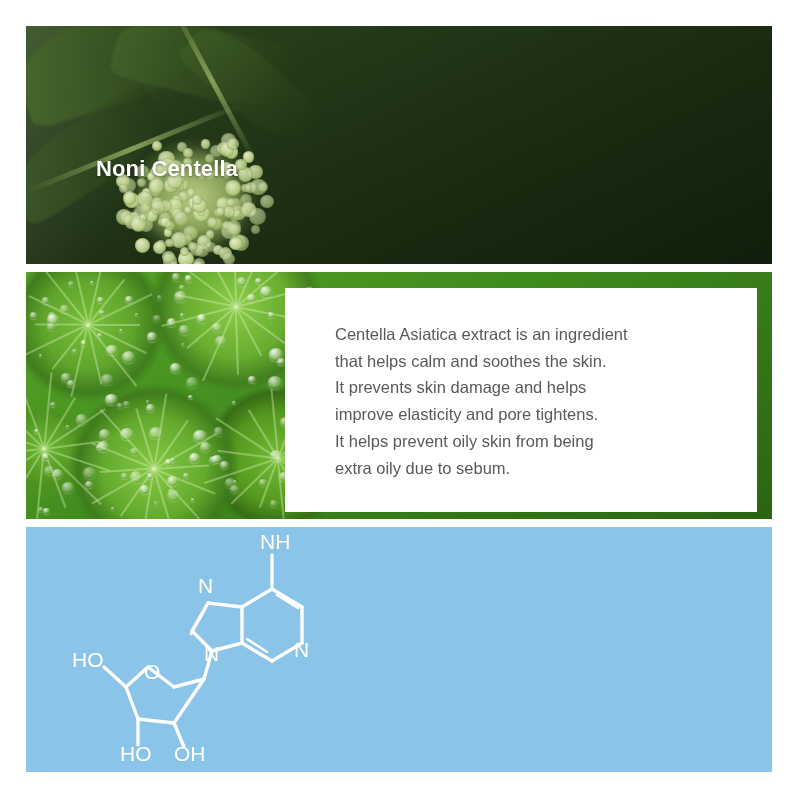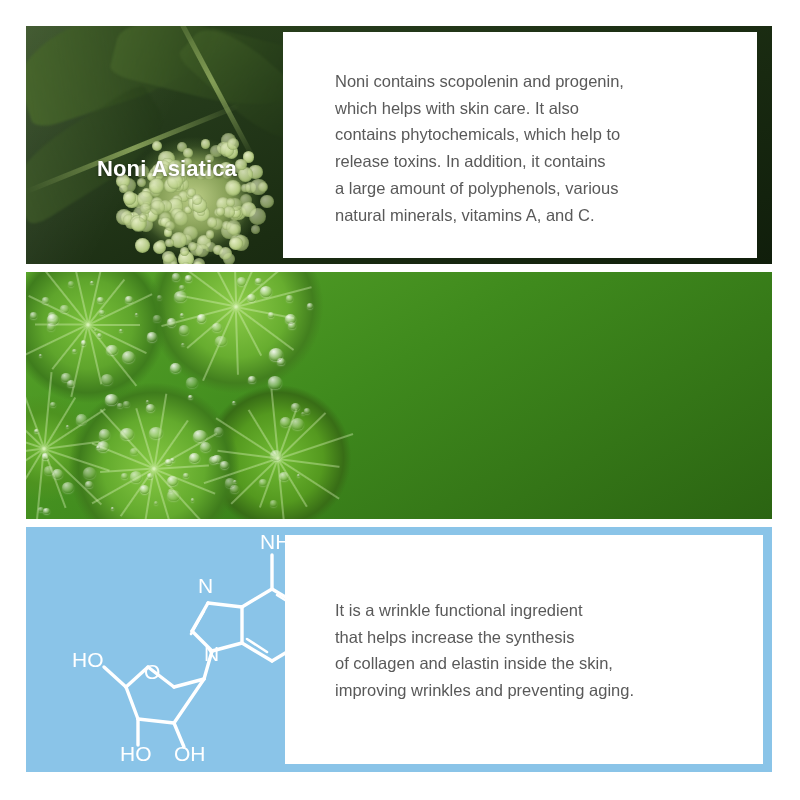--- a/index.html
+++ b/index.html
@@ -321,29 +321,21 @@
           <div class="bump" style="left: 114.081px; top: 176.975px; width: 11.4041px; height: 11.4041px; opacity: 0.62;"></div>
           <div class="bump" style="left: 139.243px; top: 195.099px; width: 10.1829px; height: 10.1829px; opacity: 0.62;"></div>
           <div class="bump" style="left: 180.791px; top: 191.111px; width: 10.4803px; height: 10.4803px; opacity: 0.77;"></div>
           <div class="bump" style="left: 148.079px; top: 185.495px; width: 14.1851px; height: 14.1851px; opacity: 0.63;"></div>
           <div class="bump" style="left: 190.438px; top: 181.289px; width: 8.85285px; height: 8.85285px; opacity: 0.82;"></div>
           <div class="bump" style="left: 138.808px; top: 212.53px; width: 8.70579px; height: 8.70579px; opacity: 0.82;"></div>
           <div class="bump" style="left: 201.03px; top: 112.178px; width: 11.6328px; height: 11.6328px; opacity: 0.78;"></div>
           <div class="bump" style="left: 140.864px; top: 146.649px; width: 16.1894px; height: 16.1894px; opacity: 0.79;"></div>
         </div>
     </div>
-    <div class="panel-title">Noni Asiatica</div>
-    <div class="text-card">
-      <p>Noni contains scopolenin and progenin,
-which helps with skin care. It also
-contains phytochemicals, which help to
-release toxins. In addition, it contains
-a large amount of polyphenols, various
-natural minerals, vitamins A, and C.</p>
-    </div>
+    <div class="panel-title">Noni Centella</div>
   </div>
 
   <div class="panel" id="panel-centella">
     <div class="panel-media">
       <div id="centella-veins">
           <div class="vein" style="left: 62px; top: 52px; width: 52px; transform: rotate(0deg);"></div>
           <div class="vein" style="left: 62px; top: 52px; width: 65px; transform: rotate(25.7143deg);"></div>
           <div class="vein" style="left: 62px; top: 52px; width: 78px; transform: rotate(51.4286deg);"></div>
           <div class="vein" style="left: 62px; top: 52px; width: 61px; transform: rotate(77.1429deg);"></div>
           <div class="vein" style="left: 62px; top: 52px; width: 74px; transform: rotate(102.857deg);"></div>
@@ -520,20 +512,28 @@
           <div class="drop" style="left: 264.637px; top: 131.073px; width: 8.92721px; height: 8.21303px; opacity: 0.77;"></div>
           <div class="drop" style="left: 94.9489px; top: 200.641px; width: 7.00466px; height: 6.44429px; opacity: 0.62;"></div>
           <div class="drop" style="left: 244.396px; top: 228.094px; width: 7.07389px; height: 6.50797px; opacity: 0.53;"></div>
           <div class="drop" style="left: 270.831px; top: 201.678px; width: 3.29537px; height: 3.03174px; opacity: 0.87;"></div>
           <div class="drop" style="left: 34.9949px; top: 100.826px; width: 10.2px; height: 9.38398px; opacity: 0.73;"></div>
           <div class="drop" style="left: 139.183px; top: 187.043px; width: 6.46674px; height: 5.9494px; opacity: 0.92;"></div>
           <div class="drop" style="left: 15.9145px; top: 25.4671px; width: 7.0339px; height: 6.47119px; opacity: 0.73;"></div>
         </div>
     </div>
 
+    <div class="text-card">
+      <p>Centella Asiatica extract is an ingredient
+that helps calm and soothes the skin.
+It prevents skin damage and helps
+improve elasticity and pore tightens.
+It helps prevent oily skin from being
+extra oily due to sebum.</p>
+    </div>
   </div>
 
   <div class="panel" id="panel-adenosine">
     <div class="panel-media">
       <svg class="mol" width="300" height="245" viewBox="0 0 300 245">
         <g fill="none" stroke="#ffffff" stroke-width="3.4" stroke-linecap="round" stroke-linejoin="round">
 
           <path d="M246 28 L246 62"></path>
           <path d="M246 62 L216 80"></path>
           <path d="M216 80 L216 116"></path>
@@ -570,21 +570,15 @@
           <text x="172" y="66">N</text>
           <text x="178" y="134">N</text>
           <text x="268" y="130">N</text>
           <text x="46" y="140">HO</text>
           <text x="94" y="234">HO</text>
           <text x="148" y="234">OH</text>
           <text x="118" y="152">O</text>
         </g>
       </svg>
     </div>
-    <div class="text-card">
-      <p>It is a wrinkle functional ingredient
-that helps increase the synthesis
-of collagen and elastin inside the skin,
-improving wrinkles and preventing aging.</p>
-    </div>
   </div>
 
 </div>
 
 </body></html>

